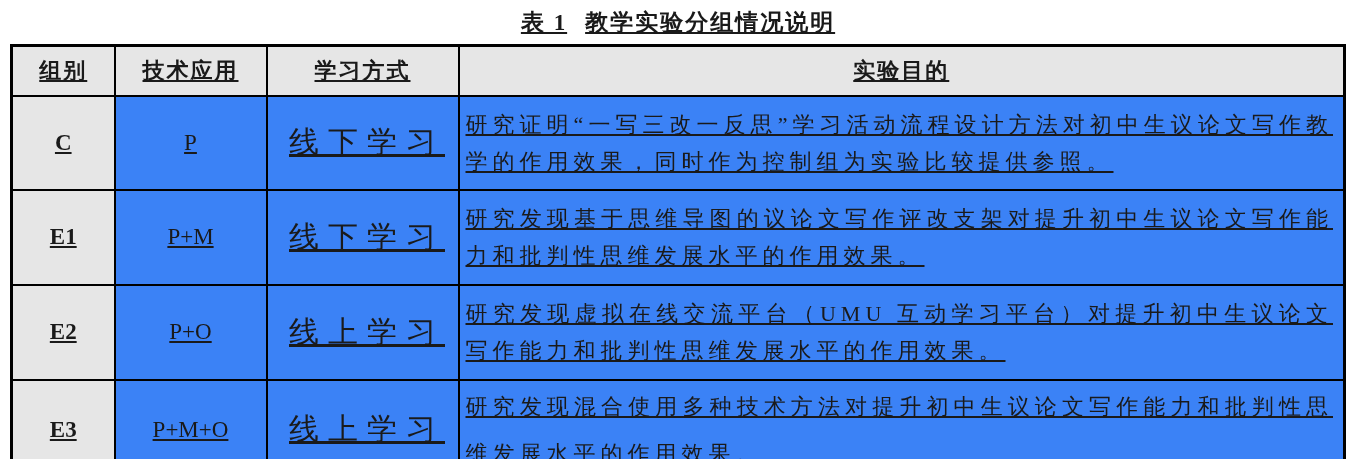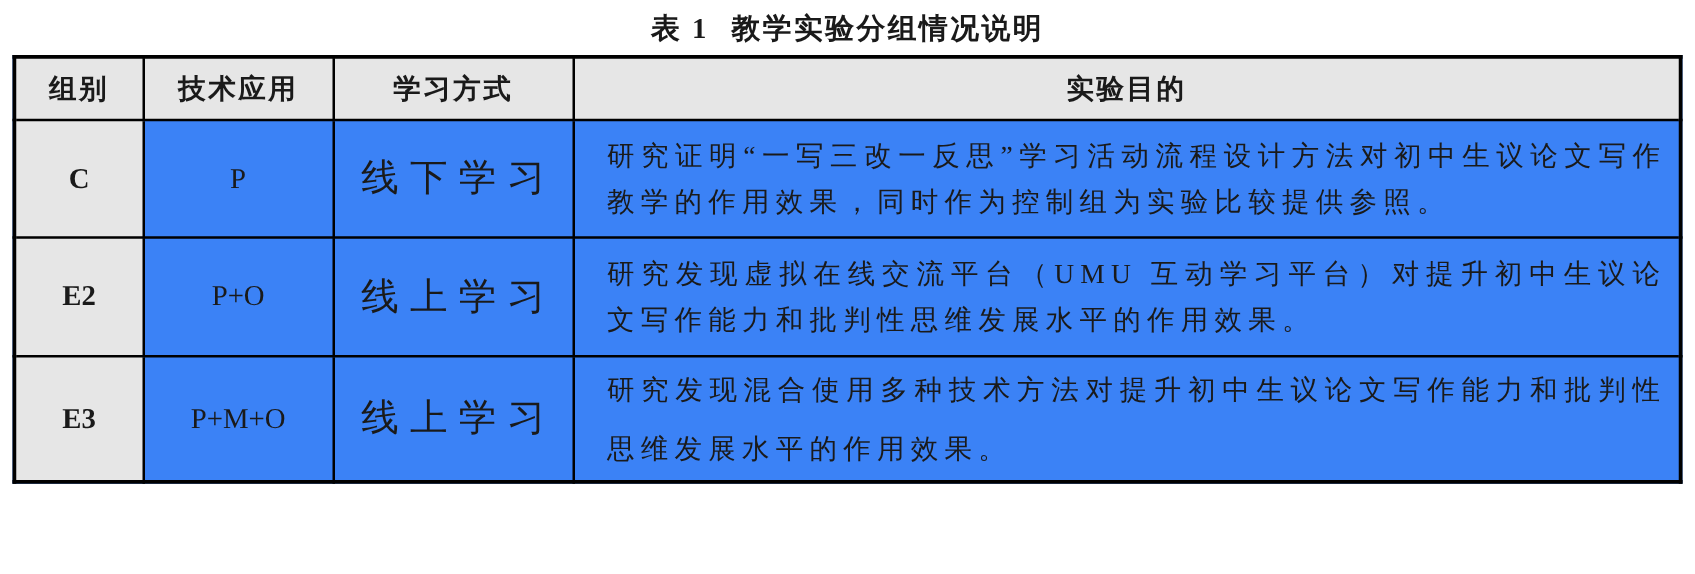--- a/index.html
+++ b/index.html
@@ -10,20 +10,21 @@
     height: 459px;
     overflow: hidden;
     font-family: "Liberation Serif", serif;
     color: #1a1a1a;
   }
   .page {
     width: 1356px;
     height: 459px;
     box-sizing: border-box;
     padding-top: 6px;
+    text-decoration: underline;
   }
   .caption {
     text-align: center;
     font-weight: bold;
     font-size: 23px;
     line-height: 34px;
     height: 38px;
     letter-spacing: 2px;
     font-family: "Liberation Serif", serif;
   }
@@ -70,21 +71,21 @@
     text-align: center;
     font-size: 30px;
     letter-spacing: 9px;
     text-indent: 9px;
   }
   td.purpose-cell {
     text-align: justify;
     font-size: 22px;
     letter-spacing: 5px;
     line-height: 37px;
-    padding: 2px 10px 2px 26px;
+    padding: 2px 10px 2px 6px;
   }
   tr.r3 td.purpose-cell { line-height: 47px; }
 </style>
 </head>
 <body>
 
 <div class="page">
 
   <div class="caption">
     <span class="caption-label">表 1</span><span>教学实验分组情况说明</span>
@@ -105,20 +106,26 @@
         <th>实验目的</th>
       </tr>
     </thead>
     <tbody>
       <tr class="r0">
         <td class="group-cell">C</td>
         <td class="tech-cell">P</td>
         <td class="mode-cell">线下学习</td>
         <td class="purpose-cell">研究证明“一写三改一反思”学习活动流程设计方法对初中生议论文写作教学的作用效果，同时作为控制组为实验比较提供参照。</td>
       </tr>
+      <tr class="r1">
+        <td class="group-cell">E1</td>
+        <td class="tech-cell">P+M</td>
+        <td class="mode-cell">线下学习</td>
+        <td class="purpose-cell">研究发现基于思维导图的议论文写作评改支架对提升初中生议论文写作能力和批判性思维发展水平的作用效果。</td>
+      </tr>
       <tr class="r2">
         <td class="group-cell">E2</td>
         <td class="tech-cell">P+O</td>
         <td class="mode-cell">线上学习</td>
         <td class="purpose-cell">研究发现虚拟在线交流平台（UMU 互动学习平台）对提升初中生议论文写作能力和批判性思维发展水平的作用效果。</td>
       </tr>
       <tr class="r3">
         <td class="group-cell">E3</td>
         <td class="tech-cell">P+M+O</td>
         <td class="mode-cell">线上学习</td>

